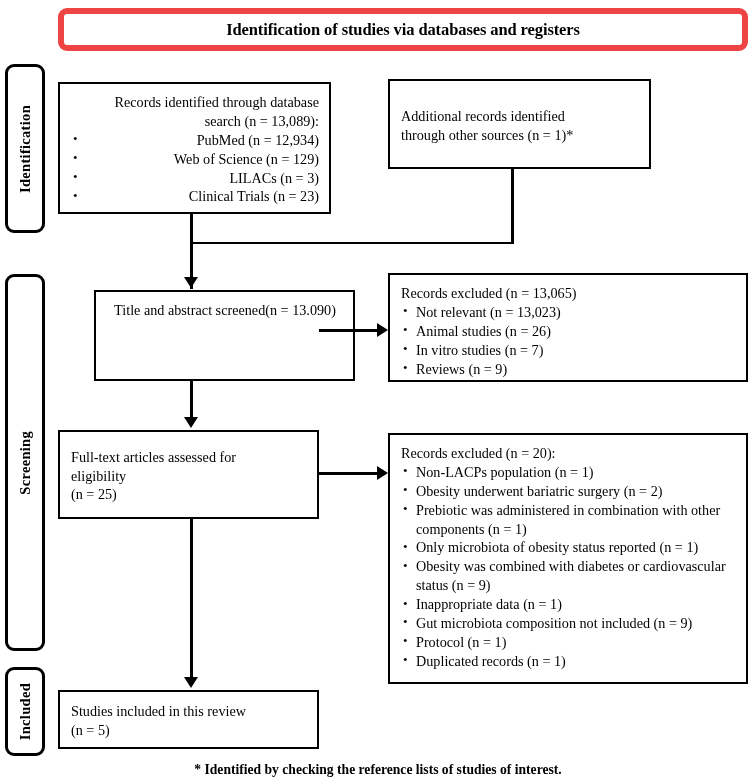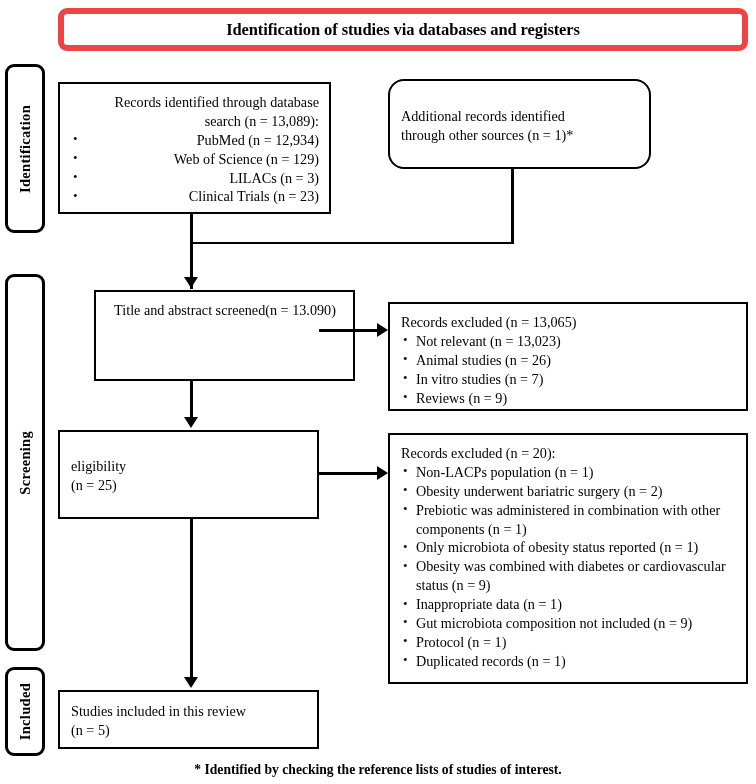--- a/index.html
+++ b/index.html
@@ -98,24 +98,24 @@
     content: "\2022";
     position: absolute;
     left: 2px;
     top: -0.5px;
     font-size: 13px;
   }
 
   
   #box-records-identified { left: 58px;  top: 82px;  width: 273px; height: 132px; text-align: right; }
   #box-additional-records { left: 388px; top: 79px;  width: 263px; height: 90px;
-                            display: flex; flex-direction: column; justify-content: center; border-radius: 16px; }
+                            display: flex; flex-direction: column; justify-content: center; }
   #box-title-abstract     { left: 58px;  top: 290px; width: 261px; height: 91px;
                             display: flex; flex-direction: row; justify-content: center; margin-left: 36px; }
-  #box-excluded-screen    { left: 388px; top: 302px; width: 360px; height: 109px; }
+  #box-excluded-screen    { left: 388px; top: 273px; width: 360px; height: 109px; }
   #box-fulltext           { left: 58px;  top: 430px; width: 261px; height: 89px;
                             display: flex; flex-direction: column; justify-content: center; }
   #box-excluded-eligib    { left: 388px; top: 433px; width: 360px; height: 251px; }
   #box-included           { left: 58px;  top: 690px; width: 261px; height: 59px;
                             display: flex; flex-direction: column; justify-content: center; }
 
   #box-additional-records .line { font-size: 14.2px; }
 
   
   .conn {
@@ -218,20 +218,21 @@
     <div class="lead">Records excluded (n = 13,065)</div>
     <ul>
       <li>Not relevant (n = 13,023)</li>
       <li>Animal studies (n = 26)</li>
       <li>In vitro studies (n = 7)</li>
       <li>Reviews (n = 9)</li>
     </ul>
   </div>
 
   <div class="box" id="box-fulltext">
+    <div class="line">Full-text articles assessed for</div>
     <div class="line">eligibility</div>
     <div class="line">(n = 25)</div>
   </div>
 
   <div class="box" id="box-excluded-eligib">
     <div class="lead">Records excluded (n = 20):</div>
     <ul>
       <li>Non-LACPs population (n = 1)</li>
       <li>Obesity underwent bariatric surgery (n = 2)</li>
       <li>Prebiotic was administered in combination with other components (n = 1)</li>

